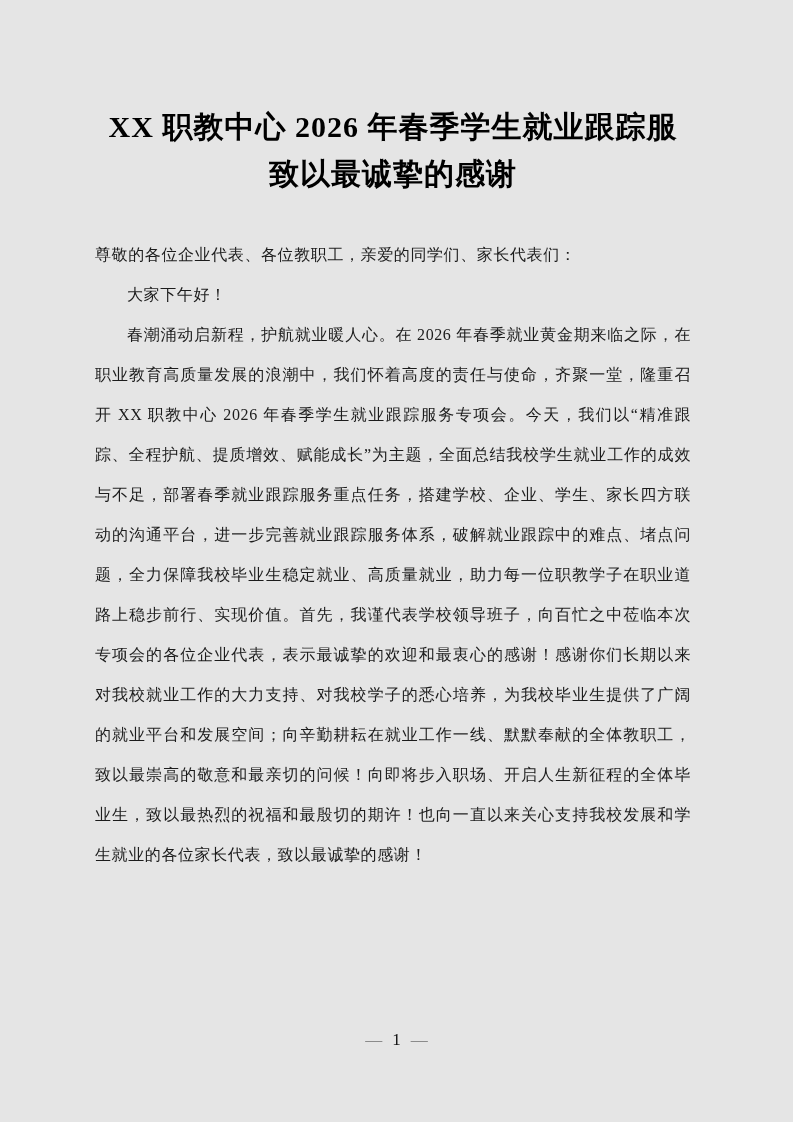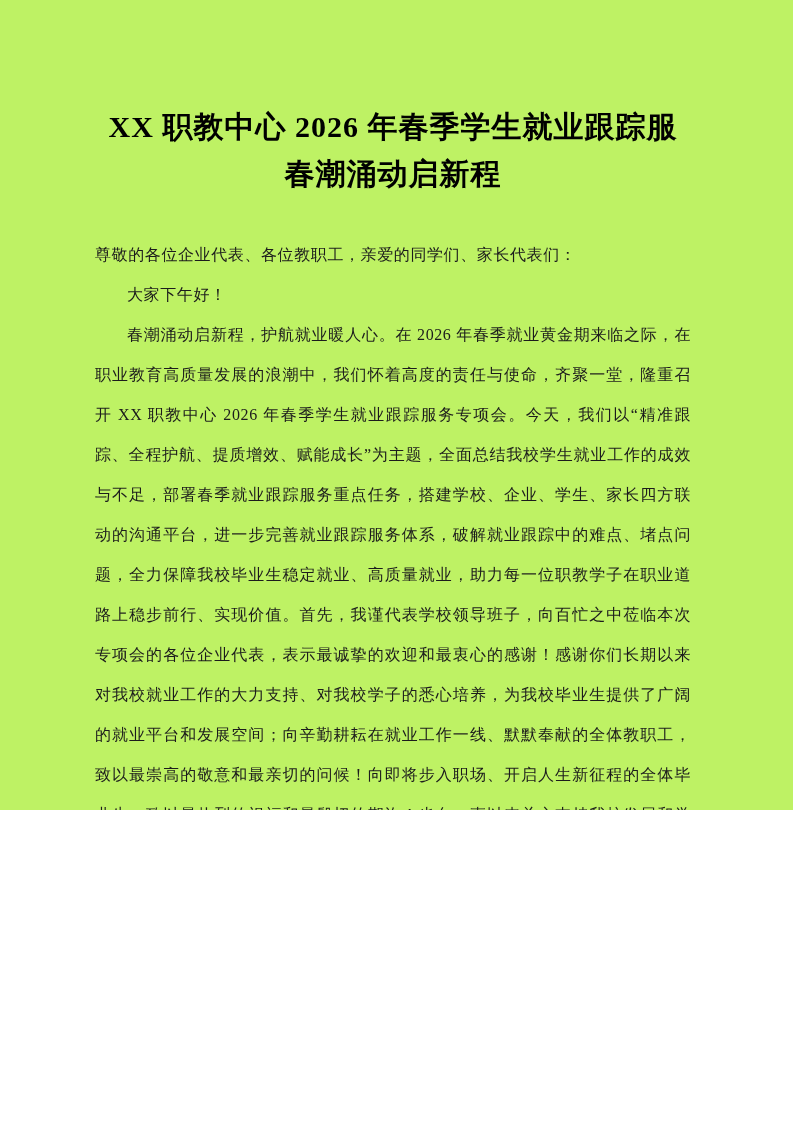--- a/index.html
+++ b/index.html
@@ -3,22 +3,22 @@
 <meta charset="utf-8">
 <style>
   html, body {
     margin: 0;
     padding: 0;
     background: #ffffff;
   }
   .page {
     position: relative;
     width: 793px;
-    height: 810px;
-    background: #bef264;
+    height: 1122px;
+    background: #e5e5e5;
     overflow: hidden;
     font-family: "Liberation Serif", "DejaVu Serif", serif;
     color: #1a1a1a;
   }
   .content {
     position: absolute;
     left: 95px;
     top: 0;
     width: 596px;
   }
@@ -65,21 +65,21 @@
   }
 </style>
 </head>
 <body>
 
 <div class="page">
   <div class="content">
 
     <h1 class="doc-title">
       <div>XX 职教中心 2026 年春季学生就业跟踪服</div>
-      <div>春潮涌动启新程</div>
+      <div>致以最诚挚的感谢</div>
     </h1>
 
     <div class="doc-body">
       <p>尊敬的各位企业代表、各位教职工，亲爱的同学们、家长代表们：</p>
       <p class="indent">大家下午好！</p>
       <p class="indent">春潮涌动启新程，护航就业暖人心。在 2026 年春季就业黄金期来临之际，在职业教育高质量发展的浪潮中，我们怀着高度的责任与使命，齐聚一堂，隆重召开 XX 职教中心 2026 年春季学生就业跟踪服务专项会。今天，我们以“精准跟踪、全程护航、提质增效、赋能成长”为主题，全面总结我校学生就业工作的成效与不足，部署春季就业跟踪服务重点任务，搭建学校、企业、学生、家长四方联动的沟通平台，进一步完善就业跟踪服务体系，破解就业跟踪中的难点、堵点问题，全力保障我校毕业生稳定就业、高质量就业，助力每一位职教学子在职业道路上稳步前行、实现价值。首先，我谨代表学校领导班子，向百忙之中莅临本次专项会的各位企业代表，表示最诚挚的欢迎和最衷心的感谢！感谢你们长期以来对我校就业工作的大力支持、对我校学子的悉心培养，为我校毕业生提供了广阔的就业平台和发展空间；向辛勤耕耘在就业工作一线、默默奉献的全体教职工，致以最崇高的敬意和最亲切的问候！向即将步入职场、开启人生新征程的全体毕业生，致以最热烈的祝福和最殷切的期许！也向一直以来关心支持我校发展和学生就业的各位家长代表，致以最诚挚的感谢！</p>
     </div>
 
   </div>
 

